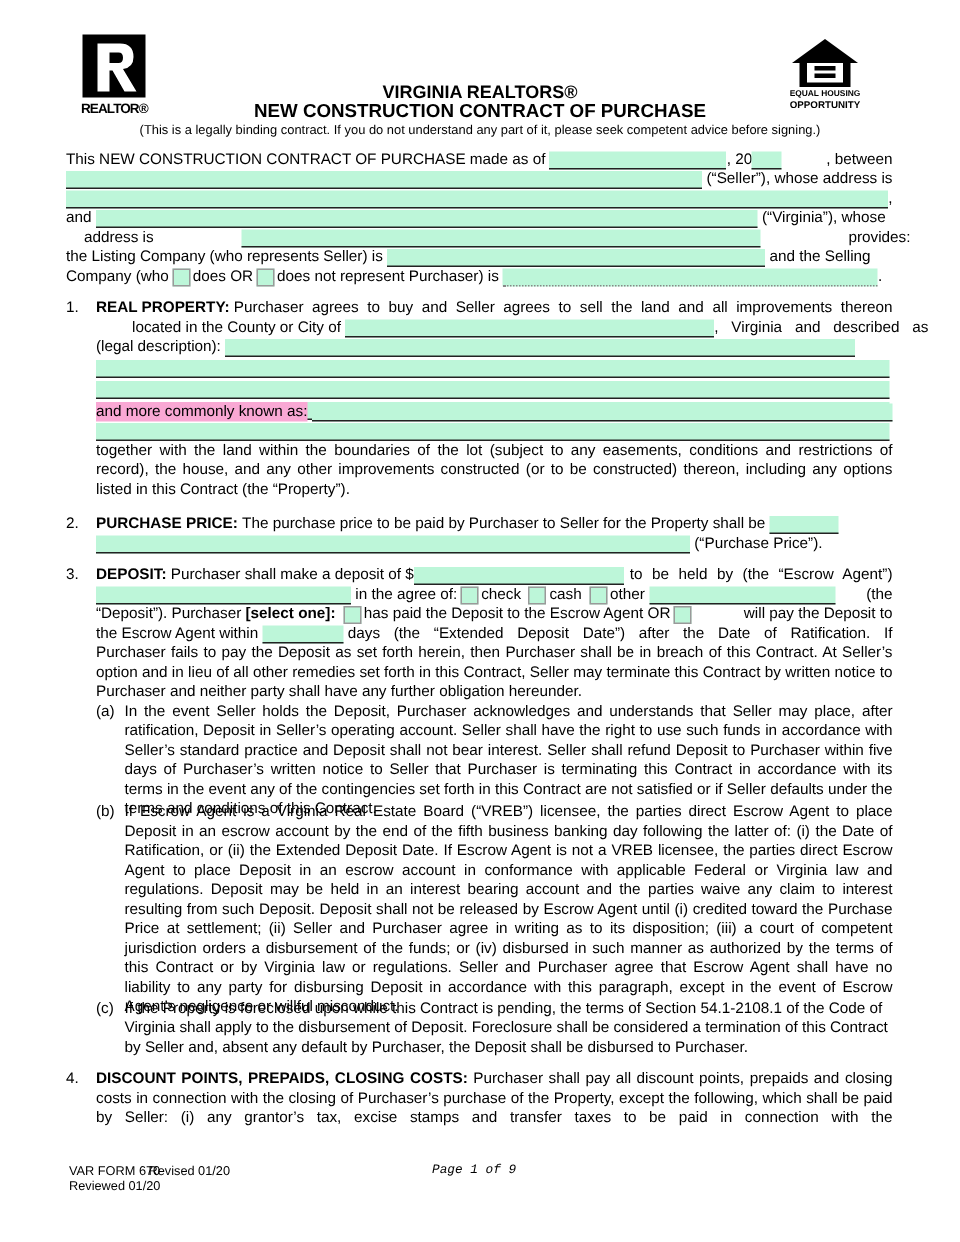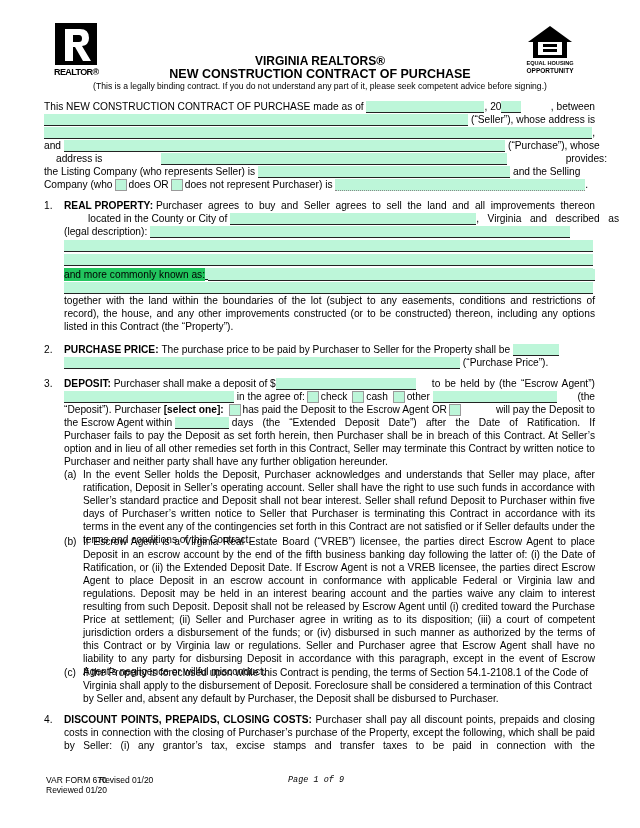--- a/index.html
+++ b/index.html
@@ -55,21 +55,21 @@
   <span class="fill grow"></span>&nbsp;
   <span>(“Seller”), whose address is</span>
 </div>
 <div class="row" style="left:44px;top:126px;width:551px;">
   <span class="fill grow"></span>
   <span>,</span>
 </div>
 <div class="row" style="left:44px;top:139px;width:551px;">
   <span>and</span>&nbsp;
   <span class="fill grow"></span>&nbsp;
-  <span style="width:87px;">(“Purchase”), whose</span>
+  <span style="width:87px;">(“Virginia”), whose</span>
 </div>
 <div class="row" style="left:56px;top:152px;width:551px;gap:28px;">
   <span>address is</span>&nbsp;
   <span class="fill grow"></span>&nbsp;
   <span>provides:</span>
 </div>
 <div class="row" style="left:44px;top:165px;width:551px;">
   <span>the Listing Company (who represents Seller) is</span>&nbsp;
   <span class="fill grow"></span>&nbsp;
   <span style="width:82px;">and the Selling</span>
@@ -95,21 +95,21 @@
   <span class="grow" style="text-align:justify;text-align-last:justify;">, Virginia and described as</span>
 </div>
 <div class="row" style="left:64px;top:225px;width:531px;">
   <span>(legal description):</span>&nbsp;
   <span class="fill" style="width:420px;"></span>
 </div>
 <div class="fbox" style="left:64px;top:240px;width:529px;height:11px;"></div>
 <div class="fbox" style="left:64px;top:254px;width:529px;height:11px;"></div>
 <div class="fbox" style="left:64px;top:268px;width:529px;height:11px;"></div>
 <div class="row" style="left:64px;top:268px;width:531px;">
-  <span style="background:#22c55e;">and more commonly known as:</span>&nbsp;
+  <span style="background:#f9a8d4;">and more commonly known as:</span>&nbsp;
   <span class="fill grow"></span>
 </div>
 <div class="fbox" style="left:64px;top:282px;width:529px;height:11px;"></div>
 <div class="just" style="left:64px;top:294px;width:531px;">together with the land within the boundaries of the lot (subject to any easements, conditions and restrictions of record), the house, and any other improvements constructed (or to be constructed) thereon, including any options listed in this Contract (the “Property”).</div>
 
 <div class="line" style="left:44px;top:343px;">2.</div>
 <div class="row" style="left:64px;top:343px;width:531px;">
   <b>PURCHASE PRICE:</b>&nbsp;
   <span>The purchase price to be paid by Purchaser to Seller for the Property shall be</span>&nbsp;
   <span class="fill" style="width:46px;"></span>
@@ -117,21 +117,21 @@
 <div class="row" style="left:64px;top:356px;width:531px;">
   <span class="fill" style="width:396px;"></span>&nbsp;
   <span>(“Purchase Price”).</span>
 </div>
 
 <div class="line" style="left:44px;top:377px;">3.</div>
 <div class="row" style="left:64px;top:377px;width:531px;">
   <b>DEPOSIT:</b>&nbsp;
   <span>Purchaser shall make a deposit of $</span>
   <span class="fill" style="width:140px;"></span>
-  <span class="grow" style="text-align:justify;text-align-last:justify;padding-left:16px;">to be held by (the “Escrow Agent”)</span>
+  <span class="grow" style="text-align:justify;text-align-last:justify;padding-left:4px;">to be held by (the “Escrow Agent”)</span>
 </div>
 <div class="row" style="left:64px;top:390px;width:531px;">
   <span class="fill" style="width:170px;"></span>&nbsp;
   <span>in the agree of:</span>
   <span class="cb"></span>
   <span>check</span>&nbsp;
   <span class="cb"></span>
   <span>cash</span>&nbsp;
   <span class="cb"></span>
   <span>other</span>&nbsp;

